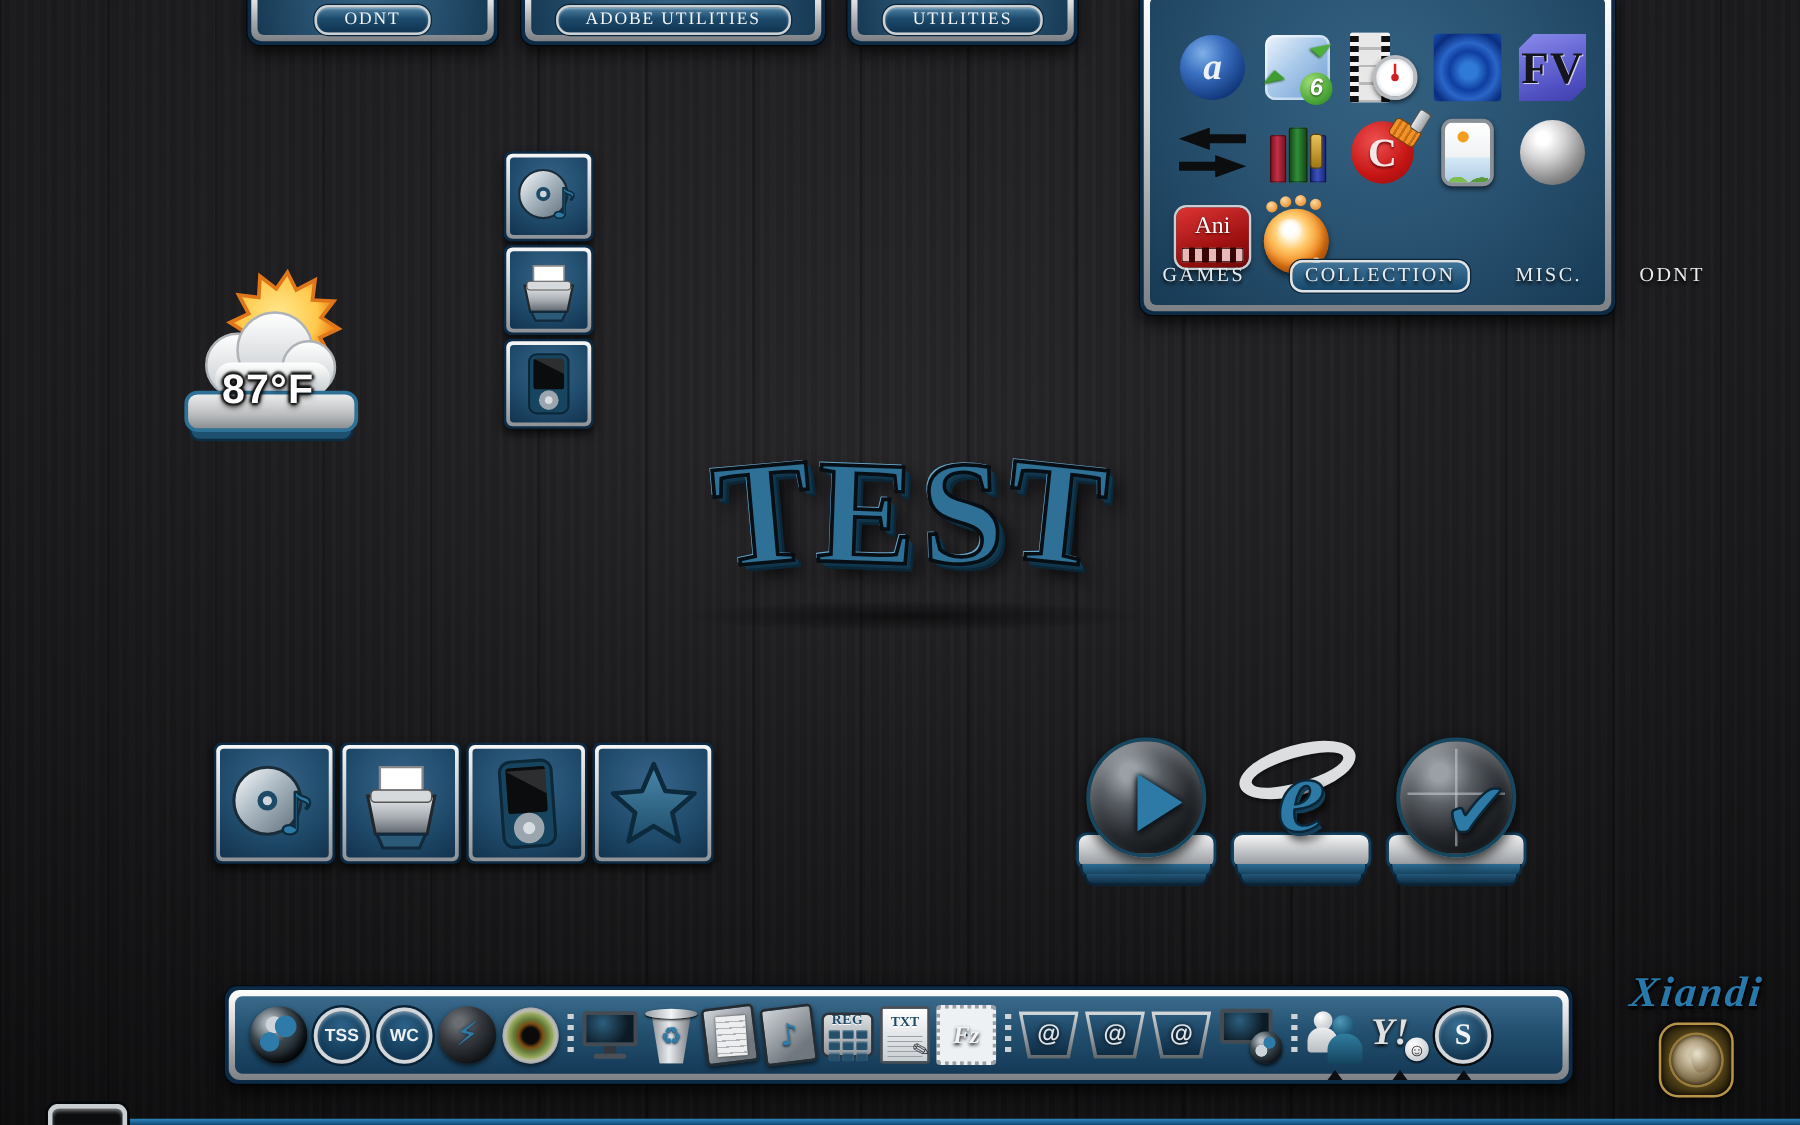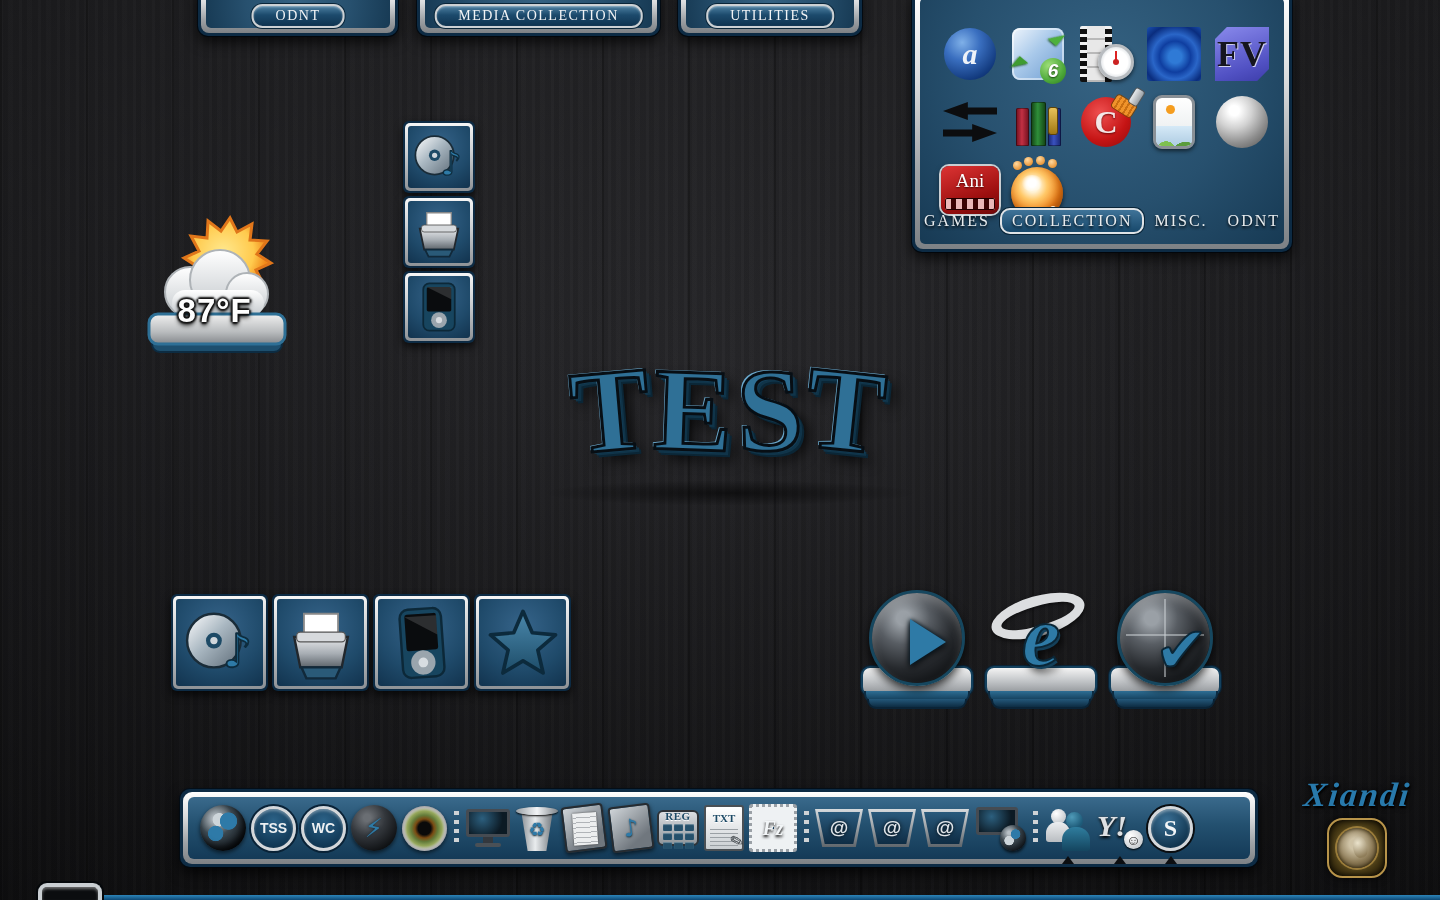--- a/index.html
+++ b/index.html
@@ -32,21 +32,21 @@
           background:linear-gradient(180deg,#4d80a2,#1c4a6c 45%,#0f3350);
           border:2px solid #cdd1d4; box-shadow:0 0 0 1px #0a2538, inset 0 1px 2px rgba(255,255,255,.4);
           color:#f2f4f6; font-family:"Liberation Serif",serif; font-size:14px; letter-spacing:1.5px;
           display:flex; align-items:center; justify-content:center; white-space:nowrap; }
 
   
   .app-panel { position:absolute; left:912px; top:-10px; width:380px; height:262px; }
   .app-panel .silver-frame, .app-panel .blue-fill { height:100%; }
   .panel-grid { padding:24px 18px 0 20px; display:grid; grid-template-columns:repeat(5,60px); grid-auto-rows:64px; column-gap:8px; row-gap:4px; }
   .pcell { display:flex; align-items:center; justify-content:center; cursor:pointer; }
-  .panel-tabs { position:absolute; left:0; right:0; bottom:10px; display:flex; justify-content:center; align-items:center; }
+  .panel-tabs { position:absolute; left:0; right:0; bottom:10px; display:flex; gap:26px; align-items:center; }
   .ptab { color:#e8ecef; font-family:"Liberation Serif",serif; font-size:16px; letter-spacing:2px;
           text-shadow:0 2px 3px #000; padding:2px 10px; cursor:pointer; }
   .ptab.active { border:2px solid #dfe3e6; border-radius:10px;
           background:linear-gradient(180deg,#3f7398,#17486b); box-shadow:0 0 0 1px #0a2538; }
 
   
   .sphere { border-radius:50%; }
   .i-amazon { width:52px; height:52px; background:radial-gradient(circle at 35% 28%, #7fb0e8 0%, #3a6fc0 35%, #123a7e 75%, #0a2250);
               display:flex; align-items:center; justify-content:center;
               color:#eef2f8; font-family:"Liberation Serif",serif; font-style:italic; font-weight:bold; font-size:30px; }
@@ -295,21 +295,21 @@
   <div class="top-box navy-shell" style="left:198px; width:200px;">
     <div class="silver-frame">
       <div class="blue-fill">
         <div class="pill">ODNT</div>
       </div>
     </div>
   </div>
   <div class="top-box navy-shell" style="left:417px; width:243px;">
     <div class="silver-frame">
       <div class="blue-fill">
-        <div class="pill">MEDIA COLLECTION</div>
+        <div class="pill">ADOBE UTILITIES</div>
       </div>
     </div>
   </div>
   <div class="top-box navy-shell" style="left:678px; width:184px;">
     <div class="silver-frame">
       <div class="blue-fill">
         <div class="pill">UTILITIES</div>
       </div>
     </div>
   </div>

